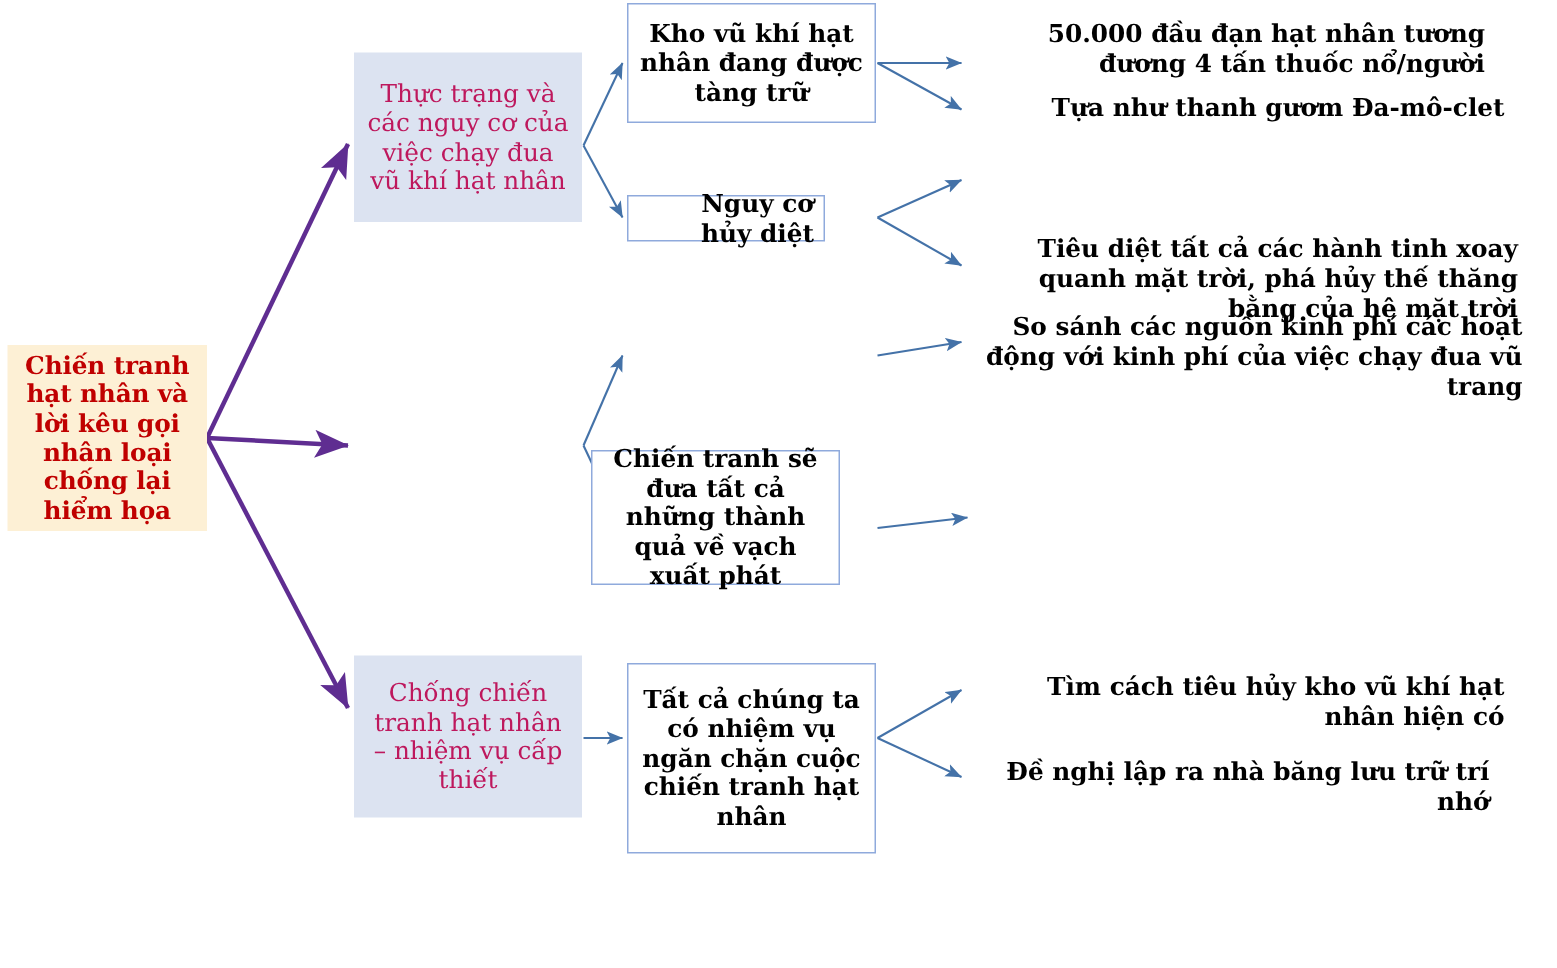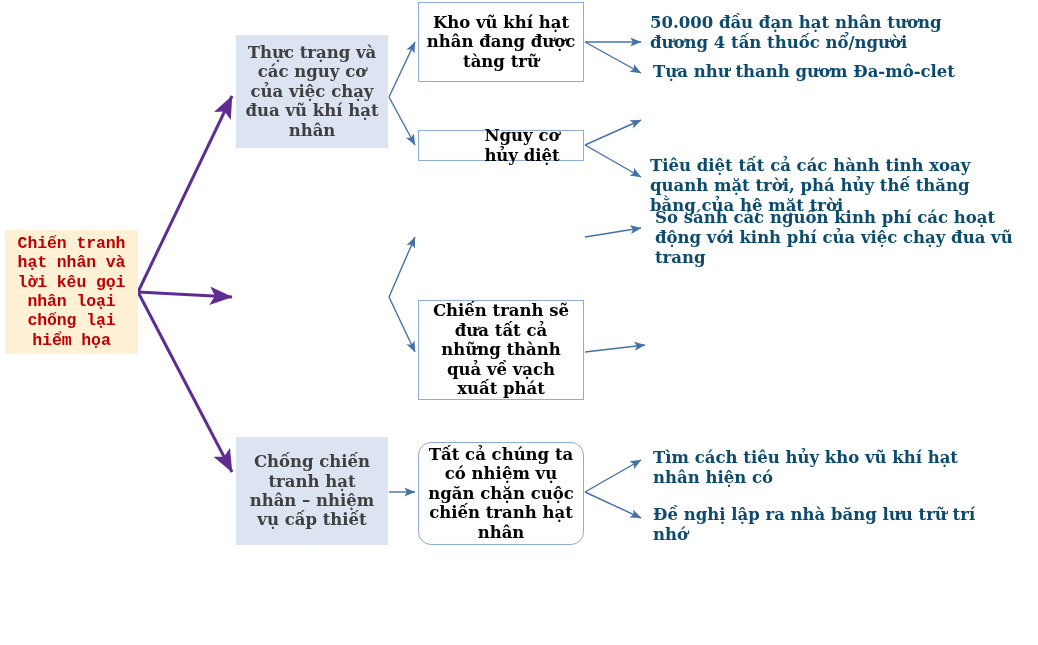--- a/index.html
+++ b/index.html
@@ -32,44 +32,43 @@
     text-align: center;
     line-height: 1.18;
   }
   .root-node {
     background: #fdf0d5;
     color: #c00000;
     font-weight: bold;
     font-size: 16.5px;
     padding: 4px 6px;
     letter-spacing: -0.1px;
-    font-family: Liberation Mono, monospace;
   }
   .branch-node {
     background: #dce3f1;
-    color: #404040;
-    font-weight: bold;
+    color: #be185d;
+    font-weight: normal;
     font-size: 16.5px;
     padding: 4px 8px;
   }
   .detail-node {
     background: #ffffff;
     border: 1.3px solid #8faadc;
     color: #000000;
     font-weight: bold;
     font-size: 16.5px;
     padding: 3px 6px;
   }
   .leaf-text {
     position: absolute;
-    color: #0c4a6e;
+    color: #000000;
     font-weight: bold;
     font-size: 16.5px;
     line-height: 1.22;
-    text-align: left;
+    text-align: right;
   }
 </style>
 </head>
 <body>
 
 <div id="canvas">
 
   <svg id="connectors" viewBox="0 0 1038 645" width="1038" height="645" xmlns="http://www.w3.org/2000/svg">
     <defs>
       <marker id="ah-purple" markerWidth="9" markerHeight="9" refX="7.4" refY="3.1" orient="auto" markerUnits="strokeWidth">
@@ -134,30 +133,30 @@
 
 
   <div class="node branch-node" style="left:236px; top:437px; width:152px; height:108px;">
     <span>Chống chiến tranh hạt nhân – nhiệm vụ cấp thiết</span>
   </div>
 
   <div class="node detail-node" style="left:418px; top:2px; width:166px; height:80px;">
     <span>Kho vũ khí hạt nhân đang được tàng trữ</span>
   </div>
 
-  <div class="node detail-node" style="left:418px; top:130px; width:166px; height:31px;padding-left:48px;">
+  <div class="node detail-node" style="left:418px; top:130px; width:132px; height:31px;padding-left:48px;">
     <span>Nguy cơ hủy diệt</span>
   </div>
 
 
-  <div class="node detail-node" style="left:418px; top:300px; width:166px; height:100px;">
+  <div class="node detail-node" style="left:394px; top:300px; width:166px; height:90px;">
     <span>Chiến tranh sẽ đưa tất cả những thành quả về vạch xuất phát</span>
   </div>
 
-  <div class="node detail-node" style="left:418px; top:442px; width:166px; height:103px;border-radius:13px;">
+  <div class="node detail-node" style="left:418px; top:442px; width:166px; height:127px;">
     <span>Tất cả chúng ta có nhiệm vụ ngăn chặn cuộc chiến tranh hạt nhân</span>
   </div>
 
   <div class="leaf-text" style="left:650px; top:13px; width:340px;">
     <span>50.000 đầu đạn hạt nhân tương đương 4 tấn thuốc nổ/người</span>
   </div>
 
   <div class="leaf-text" style="left:653px; top:62px; width:350px;">
     <span>Tựa như thanh gươm Đa-mô-clet</span>
   </div>

